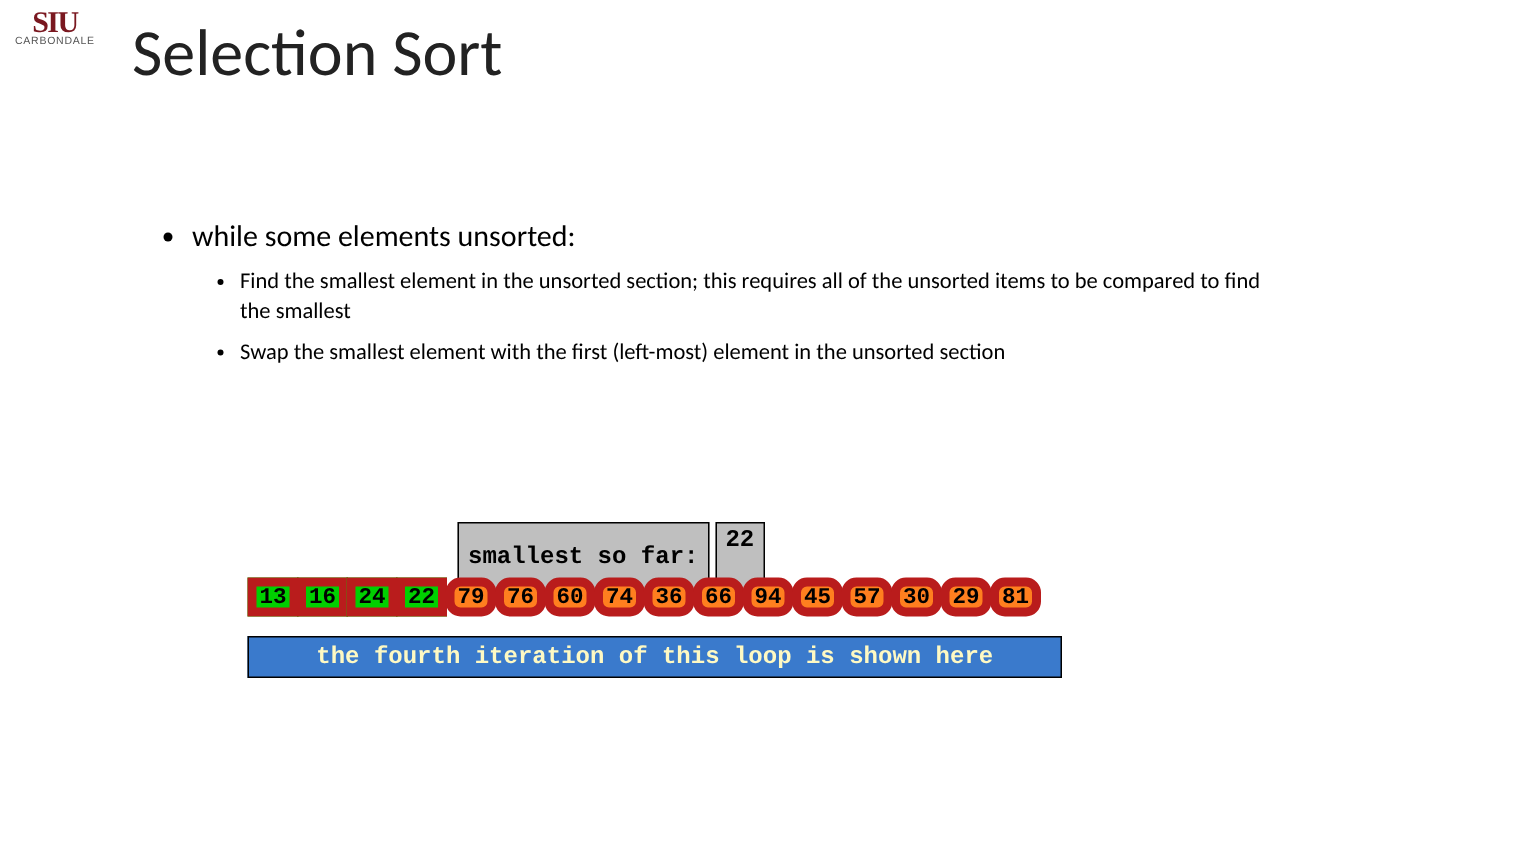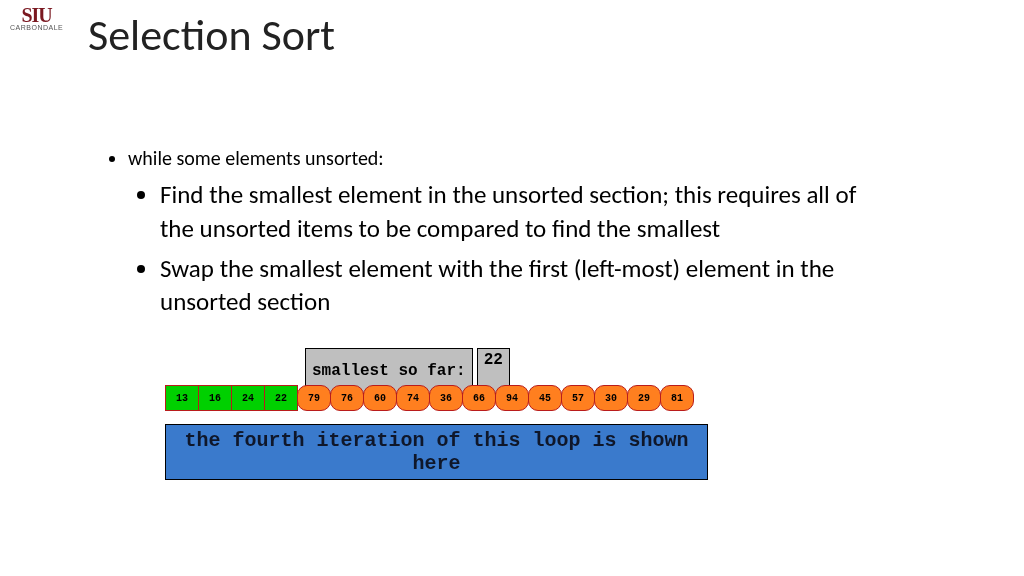--- a/index.html
+++ b/index.html
@@ -6,29 +6,29 @@
   html, body { width: 1024px; height: 576px; background: #fff; font-family: "Segoe UI", Calibri, Arial, sans-serif; color: #000; }
   .slide { position: relative; width: 1024px; height: 576px; }
   .logo { position: absolute; left: 10px; top: 6px; text-align: center; }
   .logo-siu { font-family: "Times New Roman", serif; font-weight: bold; font-size: 20px; color: #7a1820; letter-spacing: -1px; line-height: 0.9; }
   .logo-carbondale { font-family: Arial, sans-serif; font-size: 7px; color: #555; letter-spacing: 0.5px; }
   .title { position: absolute; left: 88px; top: 8px; font-size: 44px; font-weight: 400; color: #222; }
   .content { position: absolute; left: 100px; top: 145px; width: 760px; font-size: 20px; line-height: 1.35; }
   .content ul { list-style: disc; padding-left: 28px; }
   .content ul ul { padding-left: 32px; margin-top: 6px; }
   .content > ul > li { margin-bottom: 15px; }
-  .content ul ul li { font-size: 25px; margin-bottom: 6px; }
+  .content ul ul li { font-size: 15px; margin-bottom: 6px; }
   .smallest-row { position: absolute; left: 305px; top: 348px; display: flex; }
   .smallest-label { background: #bfbfbf; border: 1px solid #000; padding: 13px 6px; font-family: "Courier New", monospace; font-weight: bold; font-size: 16px; }
   .smallest-value { background: #bfbfbf; border: 1px solid #000; margin-left: 4px; padding: 2px 6px; font-family: "Courier New", monospace; font-weight: bold; font-size: 16px; min-width: 28px; text-align: center; }
   .array-row { position: absolute; left: 165px; top: 385px; display: flex; }
-  .cell { width: 34px; height: 26px; border: 1px solid #b91c1c; margin-right: -1px; font-family: "Courier New", monospace; font-weight: bold; font-size: 10px; display: flex; align-items: center; justify-content: center; }
+  .cell { width: 34px; height: 26px; border: 6px solid #b91c1c; margin-right: -1px; font-family: "Courier New", monospace; font-weight: bold; font-size: 15px; display: flex; align-items: center; justify-content: center; }
   .sorted { background: #00d000; }
   .unsorted { background: #ff7f1f; border-radius: 10px; }
-  .caption-bar { position: absolute; left: 165px; top: 424px; width: 543px; background: #3a7acc; border: 1px solid #000; padding: 4px 0; text-align: center; font-family: "Courier New", monospace; font-weight: bold; font-size: 20px; color: #0f172a; }
+  .caption-bar { position: absolute; left: 165px; top: 424px; width: 543px; background: #3a7acc; border: 1px solid #000; padding: 4px 0; text-align: center; font-family: "Courier New", monospace; font-weight: bold; font-size: 16px; color: #fef9c3; }
 </style>
 </head>
 <body>
 
 <div class="slide">
 
   <div class="logo">
     <div class="logo-siu">SIU</div>
     <div class="logo-carbondale">CARBONDALE</div>
   </div>

